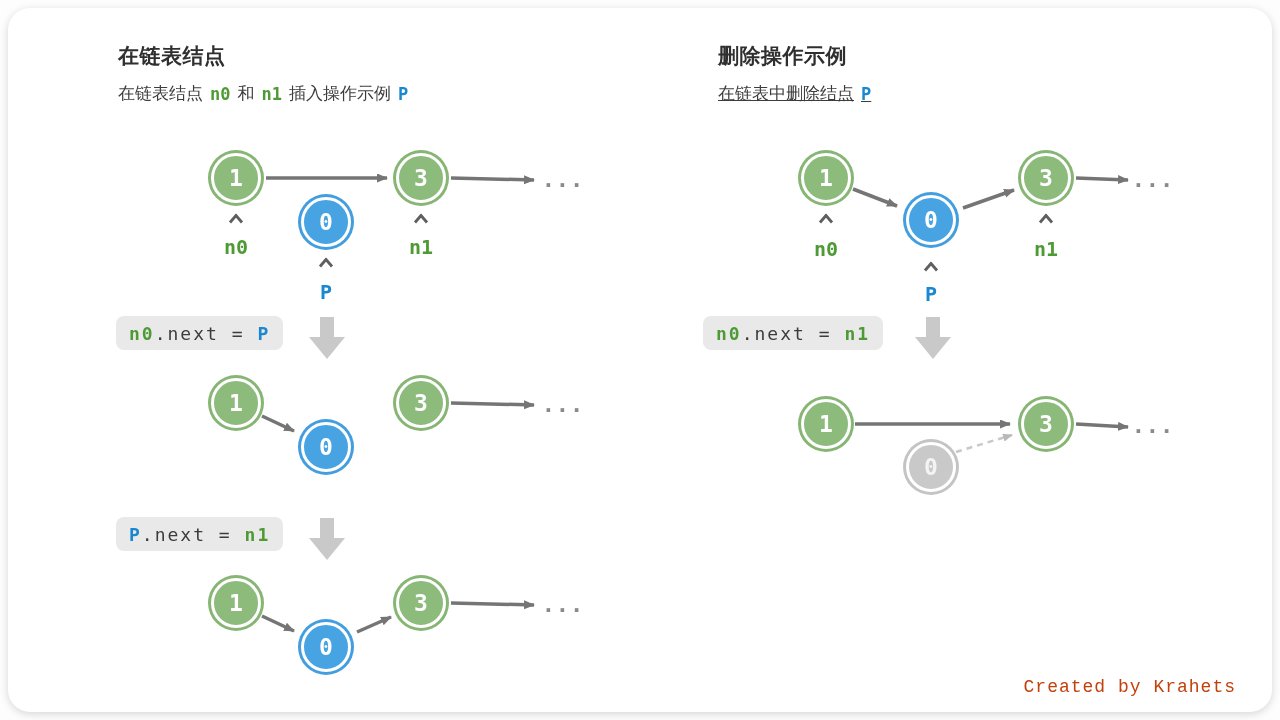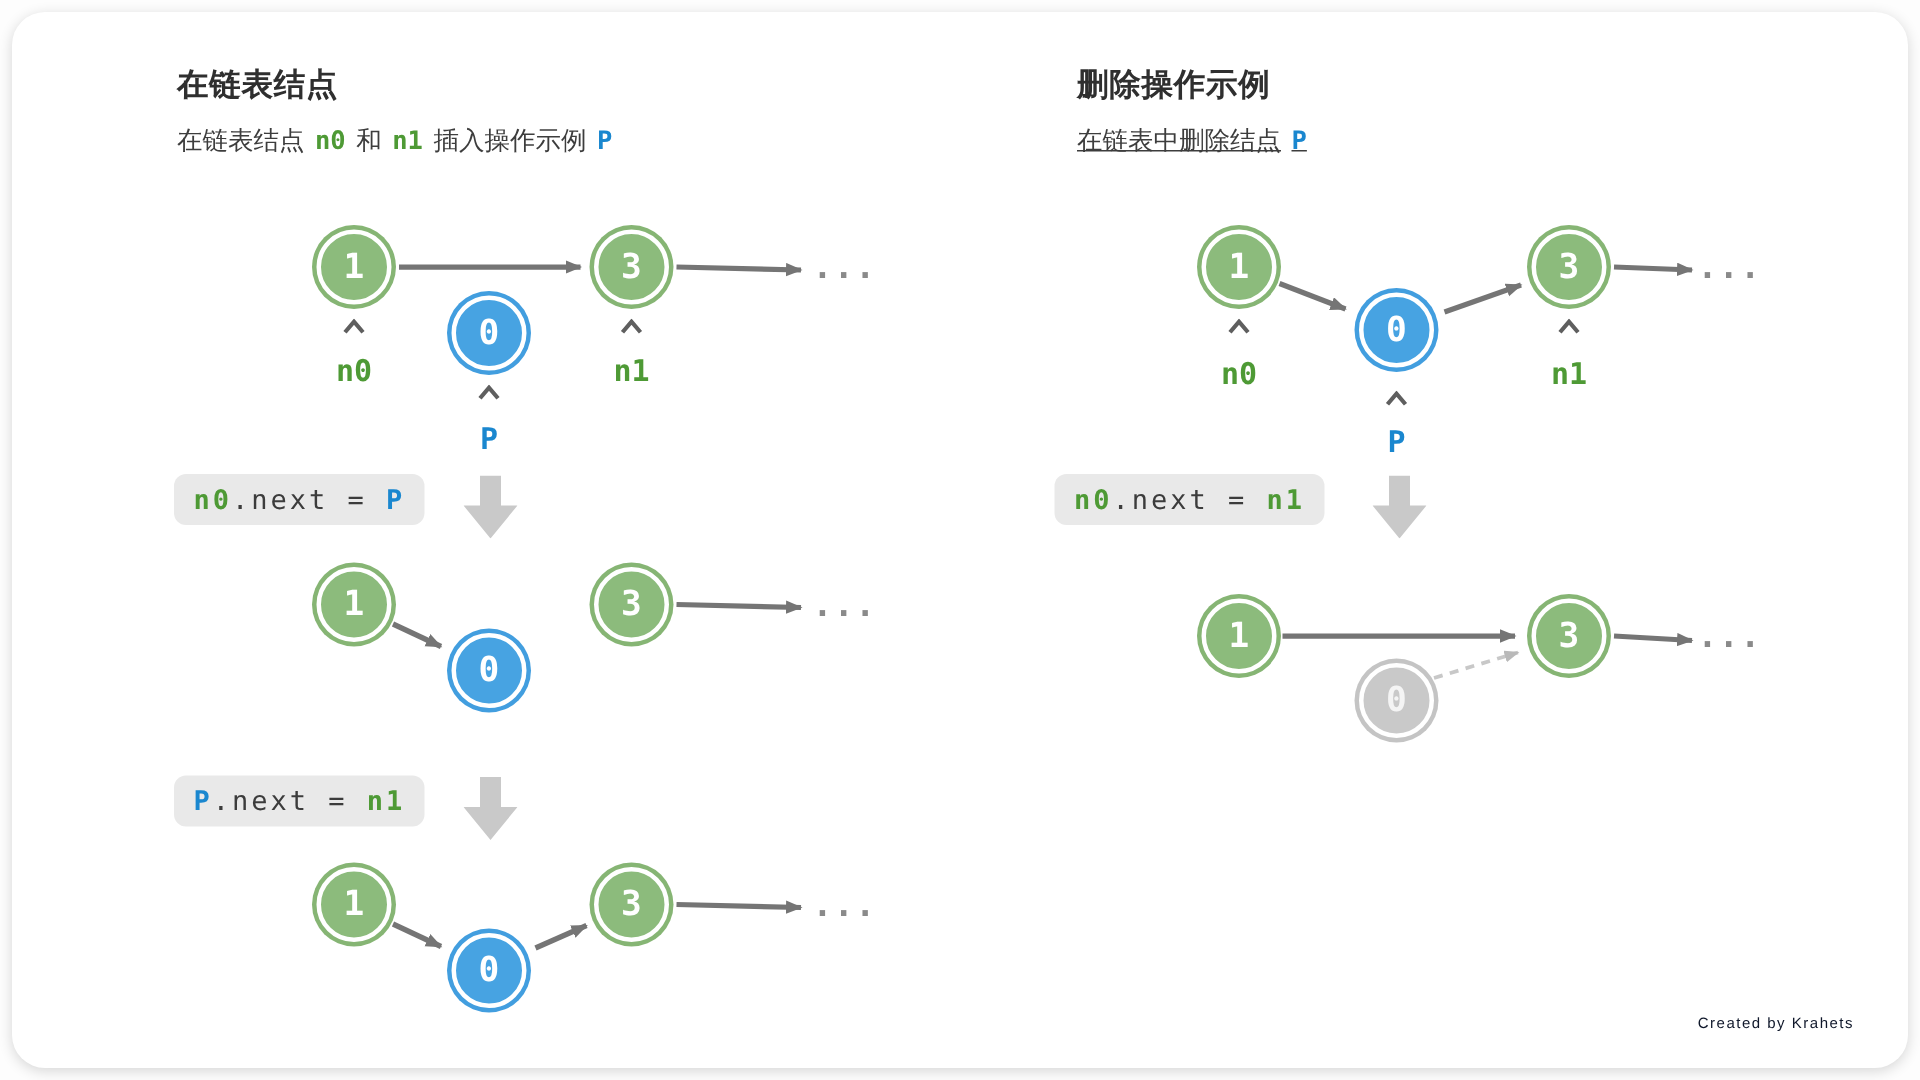--- a/index.html
+++ b/index.html
@@ -49,22 +49,22 @@
     display:flex;align-items:center;padding:0 13px;
     font-family:"DejaVu Sans Mono",monospace;font-size:18px;letter-spacing:2px;color:#3c3c3c;
     white-space:pre;
   }
   .codebox .g{color:#4e9a35;font-weight:bold;}
   .codebox .b{color:#1a87cf;font-weight:bold;}
 
   .blockarrow{position:absolute;width:36px;height:42px;}
 
   .footer{
-    position:absolute;font-family:Liberation Sans, sans-serif;
-    font-size:10px;color:#0f172a;letter-spacing:1px;
+    position:absolute;font-family:Liberation Mono, monospace;
+    font-size:18px;color:#c2410c;letter-spacing:1px;
   }
   svg.overlay{position:absolute;inset:0;pointer-events:none;}
 </style>
 </head>
 <body>
 
 <div class="card"></div>
 
 <div class="stage">
 

